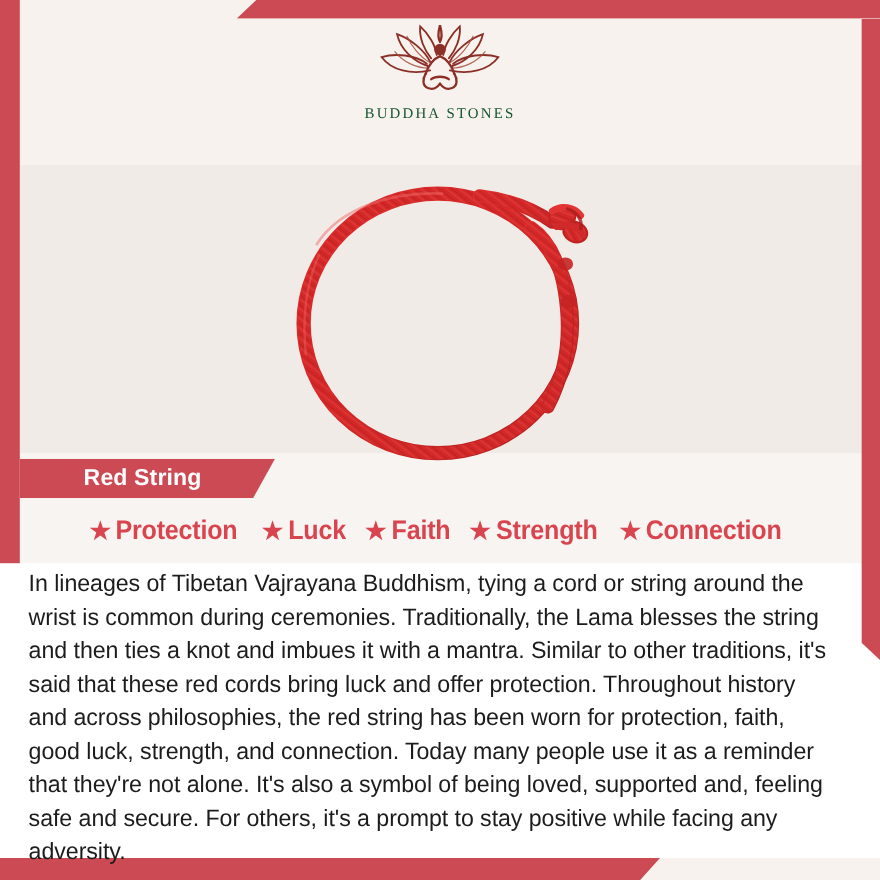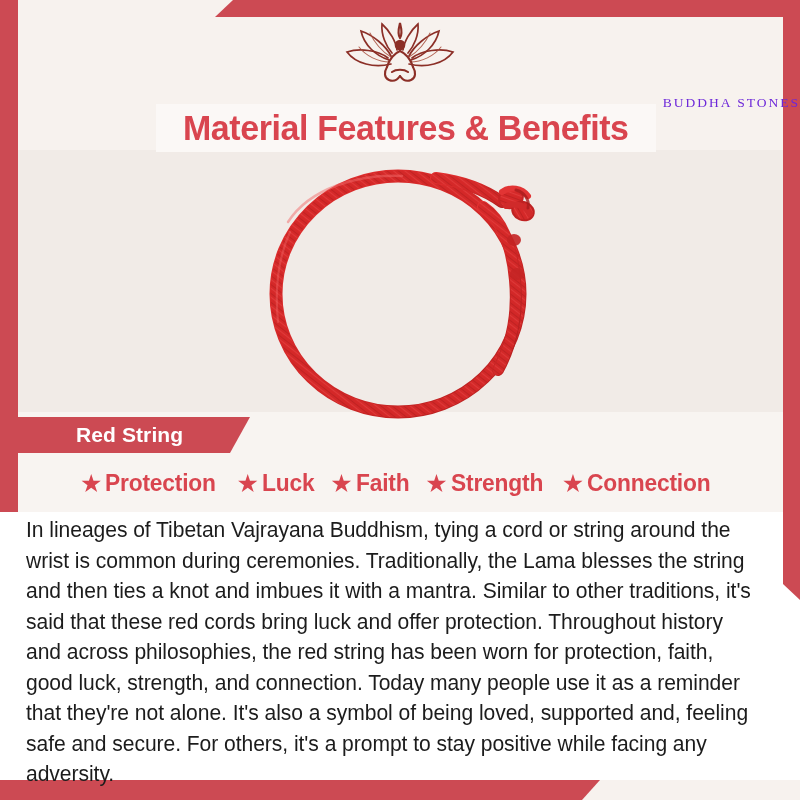--- a/index.html
+++ b/index.html
@@ -86,22 +86,22 @@
     left: 0; top: 20px;
     width: 800px;
     text-align: center;
   }
   .logo-mark { display: block; margin: 0 auto; }
   .logo-word {
     margin-top: 3px;
     font-family: "Liberation Serif", serif;
     font-size: 13.5px;
     letter-spacing: 2.0px;
-    color: #6d28d9;
-    text-align: right;
+    color: #14532d;
+    text-align: center;
   }
 
   
   .title-banner {
     position: absolute;
     left: 156px; top: 104px;
     width: 500px; height: 48px;
     background: #fbf8f6;
     display: flex;
     align-items: center;
@@ -245,23 +245,20 @@
           <path d="M53 47 C50 52 50 58 55 60 C60 62 64 59 66 56"></path>
           <path d="M79 47 C82 52 82 58 77 60 C72 62 68 59 66 56"></path>
 
           <path d="M58 52 C62 49 70 49 74 52"></path>
         </g>
       </svg>
     </span>
     <div class="logo-word">BUDDHA STONES</div>
   </div>
 
-  <div class="title-banner">
-    <div class="title-text">Material Features &amp; Benefits</div>
-  </div>
 
   <div class="product-stage">
     <svg width="340" height="260" viewBox="0 0 340 260">
       <defs>
         <linearGradient id="cordGrad" x1="0" y1="0" x2="1" y2="1">
           <stop offset="0%" stop-color="#e23030"></stop>
           <stop offset="45%" stop-color="#d42828"></stop>
           <stop offset="100%" stop-color="#b31f1f"></stop>
         </linearGradient>
         <pattern id="braid" width="7" height="7" patternUnits="userSpaceOnUse" patternTransform="rotate(38)">

